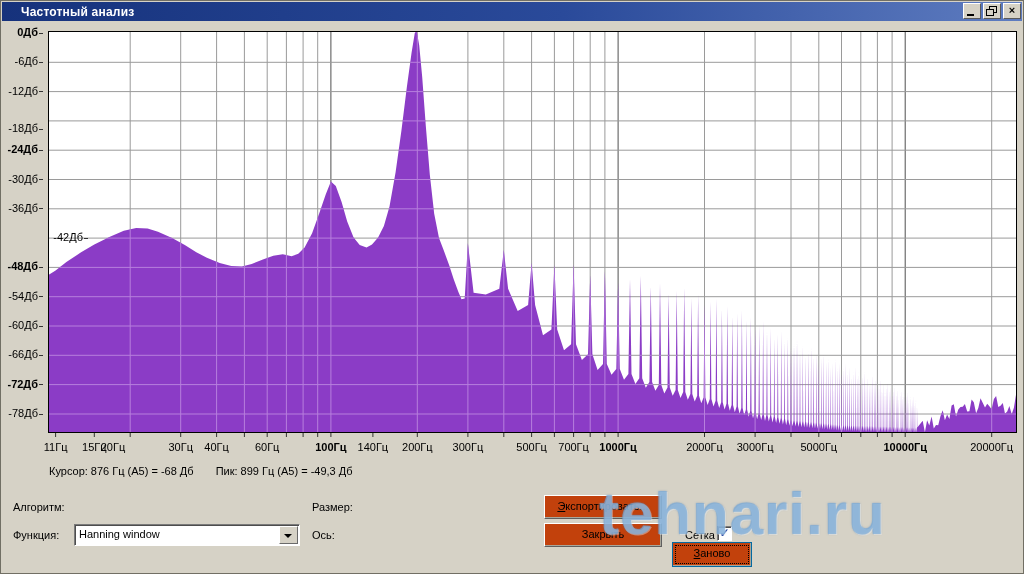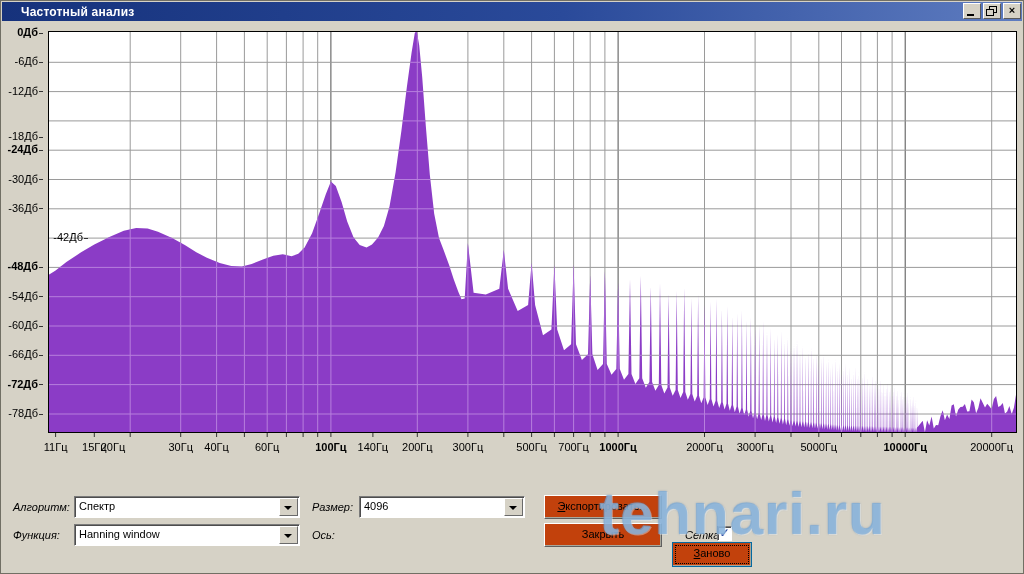--- a/index.html
+++ b/index.html
@@ -26,21 +26,21 @@
   .ylab{position:absolute;left:0;width:42px;text-align:right;font-size:11px;color:#000;height:14px;}
   .ylab.b{font-weight:bold;}
   .ylab::after{content:"";display:inline-block;width:4px;height:1px;background:#333;
     vertical-align:middle;margin-left:1px;}
   .xlab{position:absolute;width:80px;text-align:center;font-size:11px;color:#000;top:440px;}
   .xlab.b{font-weight:bold;}
   
   .status{position:absolute;left:48px;top:464px;font-size:11px;color:#000;}
   .status span{margin-right:22px;}
   
-  .ctl-label{position:absolute;font-size:11px;color:#000;font-style:italic;}
+  .ctl-label{position:absolute;font-size:11px;color:#000;}
   .combo{position:absolute;height:20px;background:#fff;border:1px solid;
     border-color:#7a7a7a #fff #fff #7a7a7a;box-shadow:inset 1px 1px 0 #4d4d4d;}
   .combo .val{position:absolute;left:4px;top:3px;font-size:11px;white-space:nowrap;}
   .combo .arrowbox{position:absolute;right:1px;top:1px;bottom:1px;width:17px;background:#d6d2c6;
     border:1px solid;border-color:#fff #6a6a6a #6a6a6a #fff;}
   .combo .arrow{position:absolute;left:4px;top:7px;width:0;height:0;
     border-left:4px solid transparent;border-right:4px solid transparent;border-top:4px solid #000;}
   .btn{position:absolute;height:22px;background:#c2410c;border:1px solid;
     border-color:#fff #5f5f5f #5f5f5f #fff;box-shadow:inset -1px -1px 0 #a9a69a;
     font-size:11px;text-align:center;line-height:20px;color:#000;}
@@ -197,21 +197,21 @@
         <line x1="829.4" x2="829.4" y1="402" y2="406" stroke="#333"></line>
         <line x1="844.1" x2="844.1" y1="402" y2="406" stroke="#333"></line>
         <line x1="857.2" x2="857.2" y1="402" y2="406" stroke="#333"></line>
         <line x1="943.7" x2="943.7" y1="402" y2="406" stroke="#333"></line>
       </svg>
   </div>
   <div id="y-labels">
       <div class="ylab b" style="top: 25.0024px;">0Дб</div>
       <div class="ylab" style="top: 54.3063px;">-6Дб</div>
       <div class="ylab" style="top: 83.6101px;">-12Дб</div>
-      <div class="ylab" style="top: 129px;">-18Дб</div>
+      <div class="ylab" style="top: 121px;">-18Дб</div>
       <div class="ylab b" style="top: 142.218px;">-24Дб</div>
       <div class="ylab" style="top: 171.522px;">-30Дб</div>
       <div class="ylab" style="top: 200.826px;">-36Дб</div>
       <div class="ylab" style="top: 230.129px; padding-left: 45px;">-42Дб</div>
       <div class="ylab b" style="top: 259.433px;">-48Дб</div>
       <div class="ylab" style="top: 288.737px;">-54Дб</div>
       <div class="ylab" style="top: 318.041px;">-60Дб</div>
       <div class="ylab" style="top: 347.345px;">-66Дб</div>
       <div class="ylab b" style="top: 376.649px;">-72Дб</div>
       <div class="ylab" style="top: 405.952px;">-78Дб</div>
@@ -230,35 +230,26 @@
       <div class="xlab" style="left: 490.615px;">500Гц</div>
       <div class="xlab" style="left: 532.579px;">700Гц</div>
       <div class="xlab b" style="left: 577.063px;">1000Гц</div>
       <div class="xlab" style="left: 663.512px;">2000Гц</div>
       <div class="xlab" style="left: 714.082px;">3000Гц</div>
       <div class="xlab" style="left: 777.792px;">5000Гц</div>
       <div class="xlab b" style="left: 864.24px;">10000Гц</div>
       <div class="xlab" style="left: 950.689px;">20000Гц</div>
     </div>
 
+  <div class="status">
+    <span>Курсор: 876 Гц (A5) = -68 Дб</span><span>Пик: 899 Гц (A5) = -49,3 Дб</span>
+  </div>
 
   <span class="ctl-label" style="left:12px;top:500px;">Алгоритм:</span>
-  <div class="combo" style="left:73px;top:495px;width:224px;">
-    <span class="val">Спектр</span>
-    <span class="arrowbox">
-        <span class="arrow"></span>
-      </span>
-  </div>
   <span class="ctl-label" style="left:311px;top:500px;">Размер:</span>
-  <div class="combo" style="left:358px;top:495px;width:164px;">
-    <span class="val">4096</span>
-    <span class="arrowbox">
-        <span class="arrow"></span>
-      </span>
-  </div>
   <div class="btn" style="left:543px;top:494px;width:116px;"><u>Э</u>кспортировать...</div>
   <div class="btn default" style="left:671px;top:493px;width:78px;height:23px;line-height:21px;"><u>З</u>аново</div>
 
   <span class="ctl-label" style="left:12px;top:528px;">Функция:</span>
   <div class="combo" style="left:73px;top:523px;width:224px;">
     <span class="val">Hanning window</span>
     <span class="arrowbox">
         <span class="arrow"></span>
       </span>
   </div>

